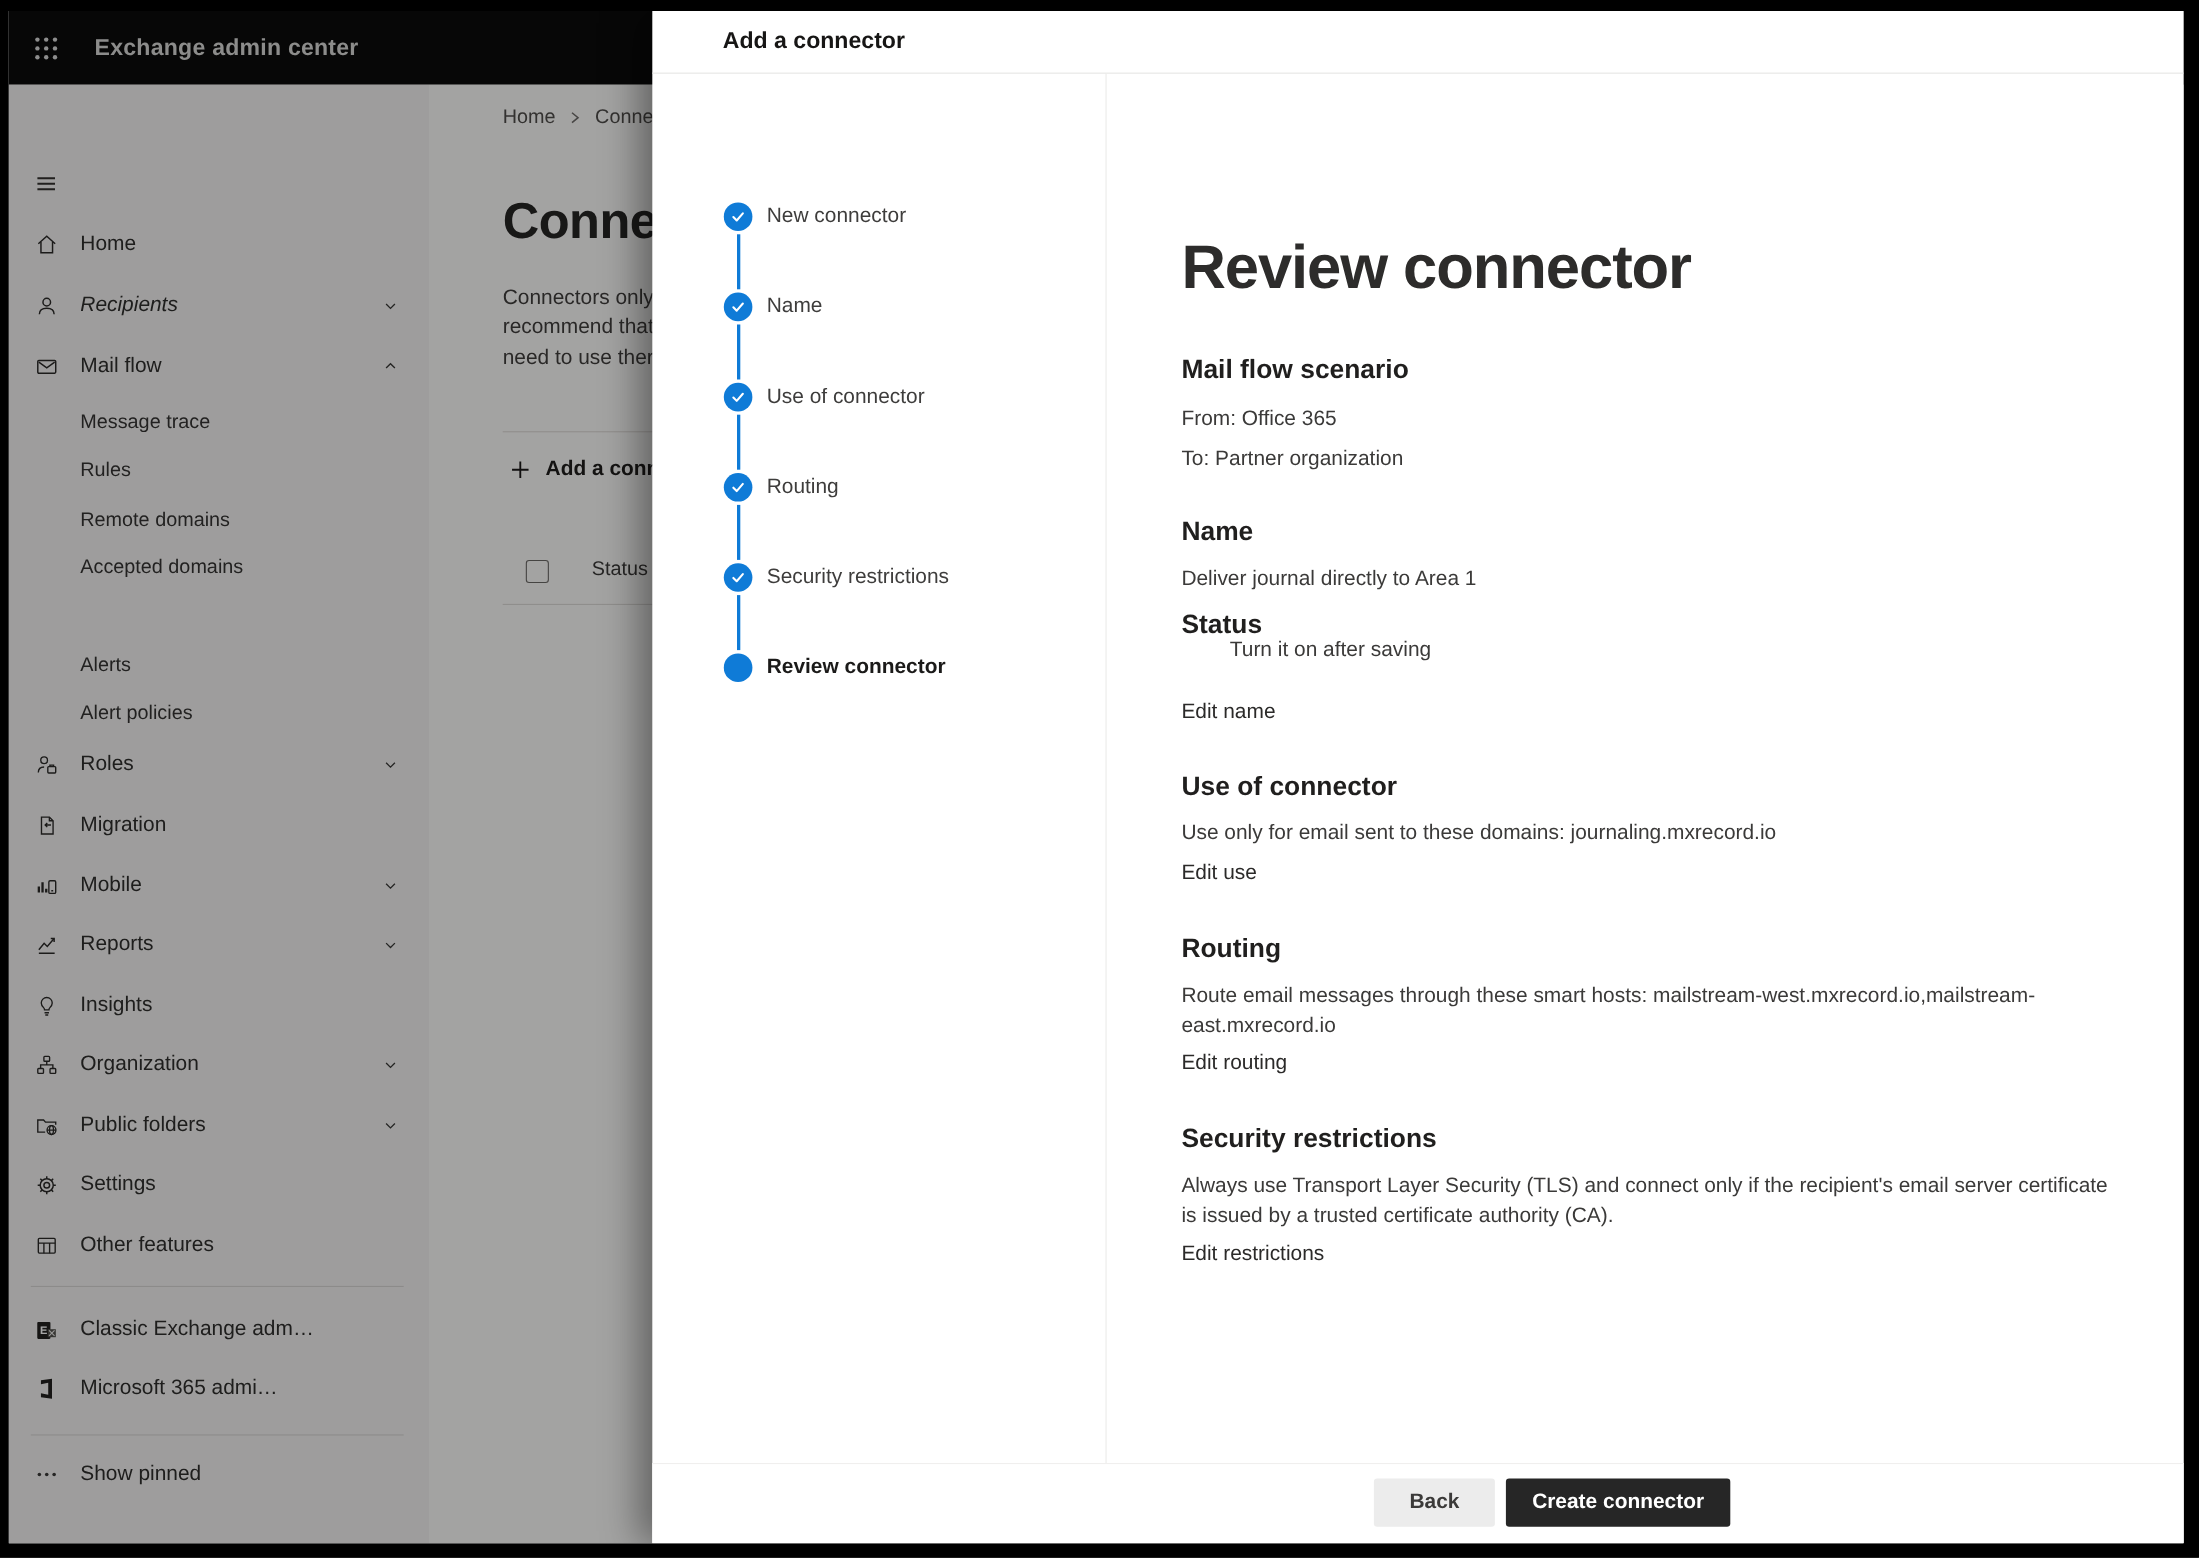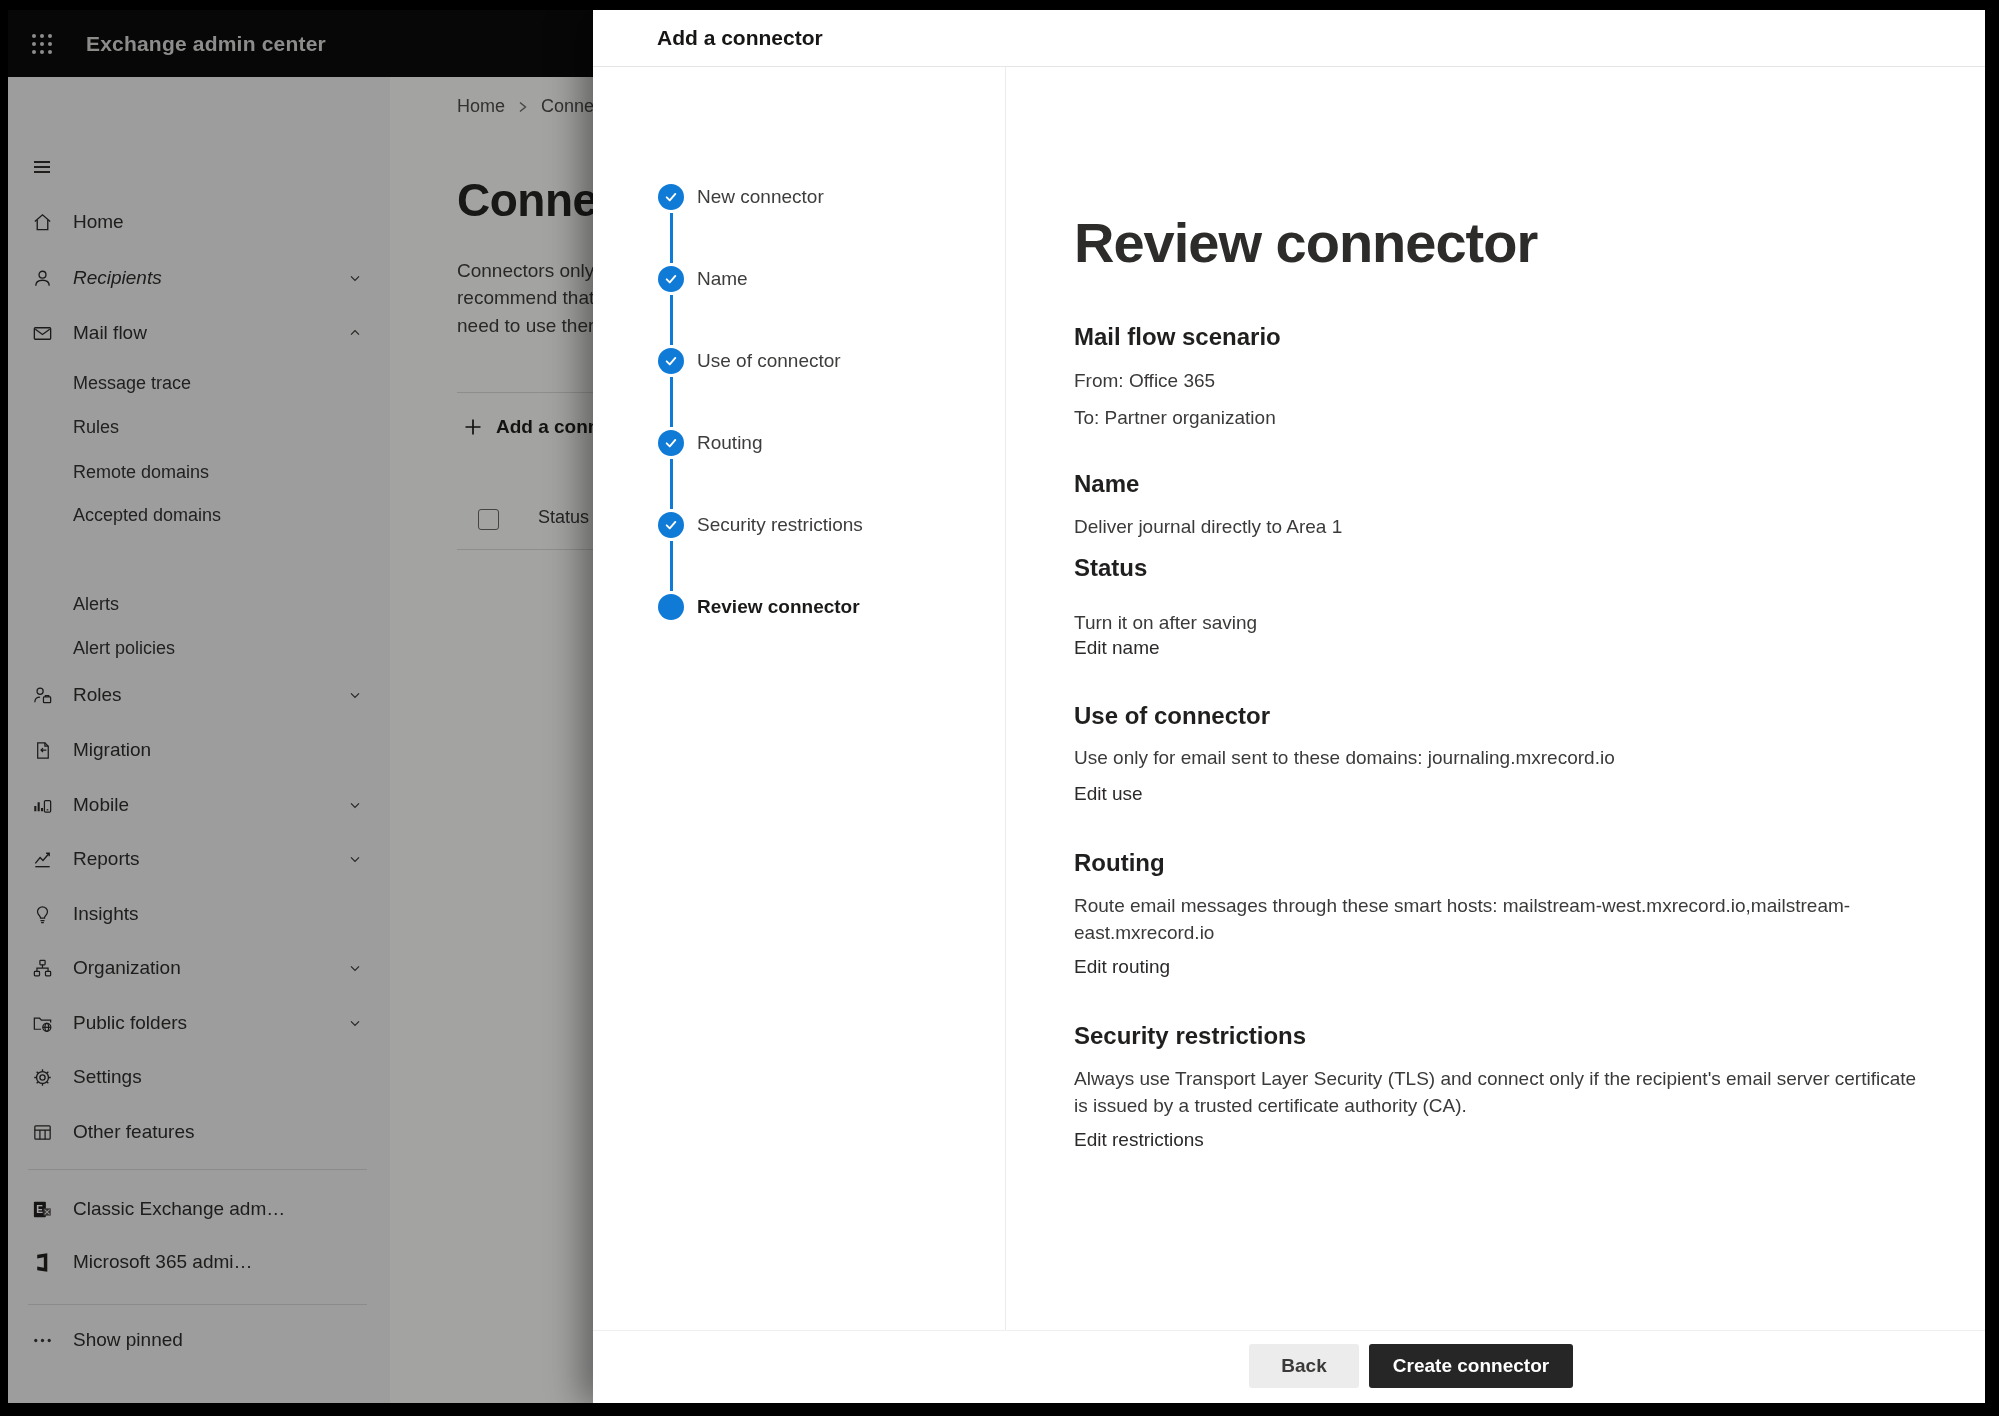--- a/index.html
+++ b/index.html
@@ -430,21 +430,21 @@
       <div class="content-col">
         <h1 class="rc-h1">Review connector</h1>
 
         <div class="rc sec-h" style="top:256px;">Mail flow scenario</div>
         <div class="rc body-t" style="top:300px;">From: Office 365</div>
         <div class="rc body-t" style="top:337px;">To: Partner organization</div>
 
         <div class="rc sec-h" style="top:403px;">Name</div>
         <div class="rc body-t" style="top:446px;">Deliver journal directly to Area 1</div>
         <div class="rc sec-h" style="top:487px;">Status</div>
-        <div class="rc body-t" style="top:542px;">Turn it on after saving</div>
+        <div class="rc body-t" style="top:510px;margin-left:44px;">Turn it on after saving</div>
         <div class="rc edit-link" style="top:567px;">Edit name</div>
 
         <div class="rc sec-h" style="top:635px;">Use of connector</div>
         <div class="rc body-t" style="top:677px;">Use only for email sent to these domains: journaling.mxrecord.io</div>
         <div class="rc edit-link" style="top:713px;">Edit use</div>
 
         <div class="rc sec-h" style="top:782px;">Routing</div>
         <div class="rc body-t wrap-t" style="top:825px;">Route email messages through these smart hosts: mailstream-west.mxrecord.io,mailstream-east.mxrecord.io</div>
         <div class="rc edit-link" style="top:886px;">Edit routing</div>
 

